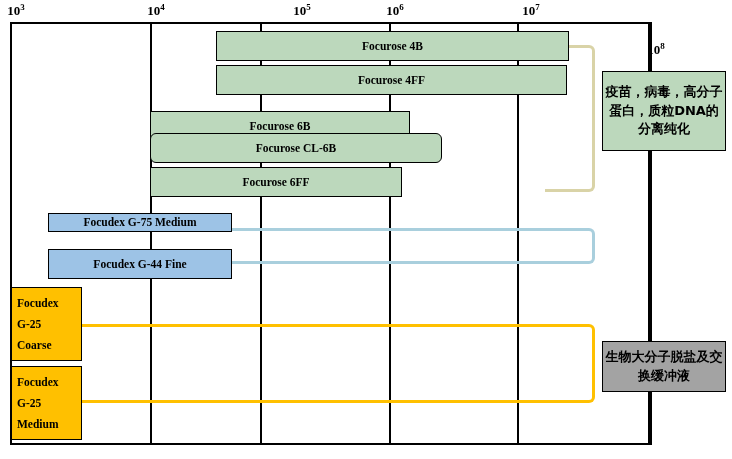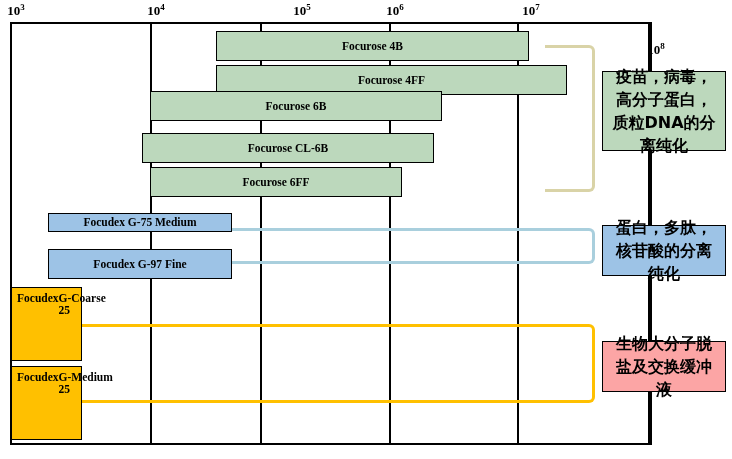--- a/index.html
+++ b/index.html
@@ -62,20 +62,21 @@
     font-weight:bold;
     font-size:11.5px;
     color:#000;
     line-height:1.05;
     font-family:"Liberation Serif",serif;
   }
   .bar.green{background:#bcd8bc;}
   .bar.blue{background:#9dc3e6;}
   .bar.yellow{
     background:#ffc000;
+    flex-direction:column;
     align-items:flex-start;
     justify-content:space-around;
     padding:4px 5px;
     text-align:left;
   }
   .bar.yellow span{display:block;}
 
   
   .bracket{
     position:absolute;
@@ -101,29 +102,29 @@
   
   .callout{
     position:absolute;
     box-sizing:border-box;
     border:1.5px solid #000;
     display:flex;
     align-items:center;
     justify-content:center;
     text-align:center;
     font-weight:bold;
-    font-size:16px;
+    font-size:13px;
     line-height:1.45;
     color:#000;
-    padding:3px 8px;
+    padding:3px 0;
     font-family:"DejaVu Sans",sans-serif;
   }
   .callout.green{background:#bcd8bc;}
   .callout.blue{background:#9dc3e6;}
-  .callout.yellow{background:#fca5a5;}
+  .callout.yellow{background:#a3a3a3;}
 </style>
 </head>
 <body>
 
 <div id="stage">
 
   <div class="plot-frame"></div>
   <div id="gridlines">
       <div class="gridline" style="left: 10px;"></div>
       <div class="gridline" style="left: 150px;"></div>
@@ -149,50 +150,49 @@
       <div class="tick-label" style="left: 395px;">10<sup>6</sup></div>
       <div class="tick-label" style="left: 523px; margin-left: 8px;">10<sup>7</sup></div>
       <div class="tick-label" style="left: 656px; margin-top: 39px;">10<sup>8</sup></div>
     </div>
 
   <div class="bracket green" style="left:545px;top:45px;width:50px;height:147px;"></div>
   <div class="bracket blue" style="left:232px;top:228px;width:363px;height:36px;"></div>
   <div class="bracket yellow" style="left:82px;top:324px;width:513px;height:79px;"></div>
 
   <div id="bars">
-      <div class="bar green" style="left: 216px; top: 31px; width: 313px; height: 30px;">
+      <div class="bar green" style="left: 216px; top: 31px; width: 353px; height: 30px;">
         <span>Focurose 4B</span>
       </div>
       <div class="bar green" style="left: 216px; top: 65px; width: 351px; height: 30px;">
         <span>Focurose 4FF</span>
       </div>
-      <div class="bar green" style="left: 150px; top: 91px; width: 292px; height: 30px;">
+      <div class="bar green" style="left: 150px; top: 111px; width: 260px; height: 30px;">
         <span>Focurose 6B</span>
       </div>
-      <div class="bar green" style="left: 142px; top: 133px; width: 292px; height: 30px;">
+      <div class="bar green" style="left: 150px; top: 133px; width: 292px; height: 30px; border-radius: 6px;">
         <span>Focurose CL-6B</span>
       </div>
       <div class="bar green" style="left: 150px; top: 167px; width: 252px; height: 30px;">
         <span>Focurose 6FF</span>
       </div>
       <div class="bar blue" style="left: 48px; top: 213px; width: 184px; height: 19px;">
         <span>Focudex G-75 Medium</span>
       </div>
       <div class="bar blue" style="left: 48px; top: 249px; width: 184px; height: 30px;">
-        <span>Focudex G-97 Fine</span>
+        <span>Focudex G-44 Fine</span>
       </div>
       <div class="bar yellow" style="left: 11px; top: 287px; width: 71px; height: 74px;">
         <span>Focudex</span>
         <span>G-25</span>
         <span>Coarse</span>
       </div>
       <div class="bar yellow" style="left: 11px; top: 366px; width: 71px; height: 74px;">
         <span>Focudex</span>
         <span>G-25</span>
         <span>Medium</span>
       </div>
     </div>
 
   <div class="callout green" style="left: 602px; top: 71px; width: 124px; height: 80px;">疫苗，病毒，高分子蛋白，质粒DNA的分离纯化</div>
-  <div class="callout blue" style="left: 602px; top: 225px; width: 124px; height: 51px;">蛋白，多肽，核苷酸的分离纯化</div>
   <div class="callout yellow" style="left: 602px; top: 341px; width: 124px; height: 51px;">生物大分子脱盐及交换缓冲液</div>
 
 </div>
 
 </body></html>

